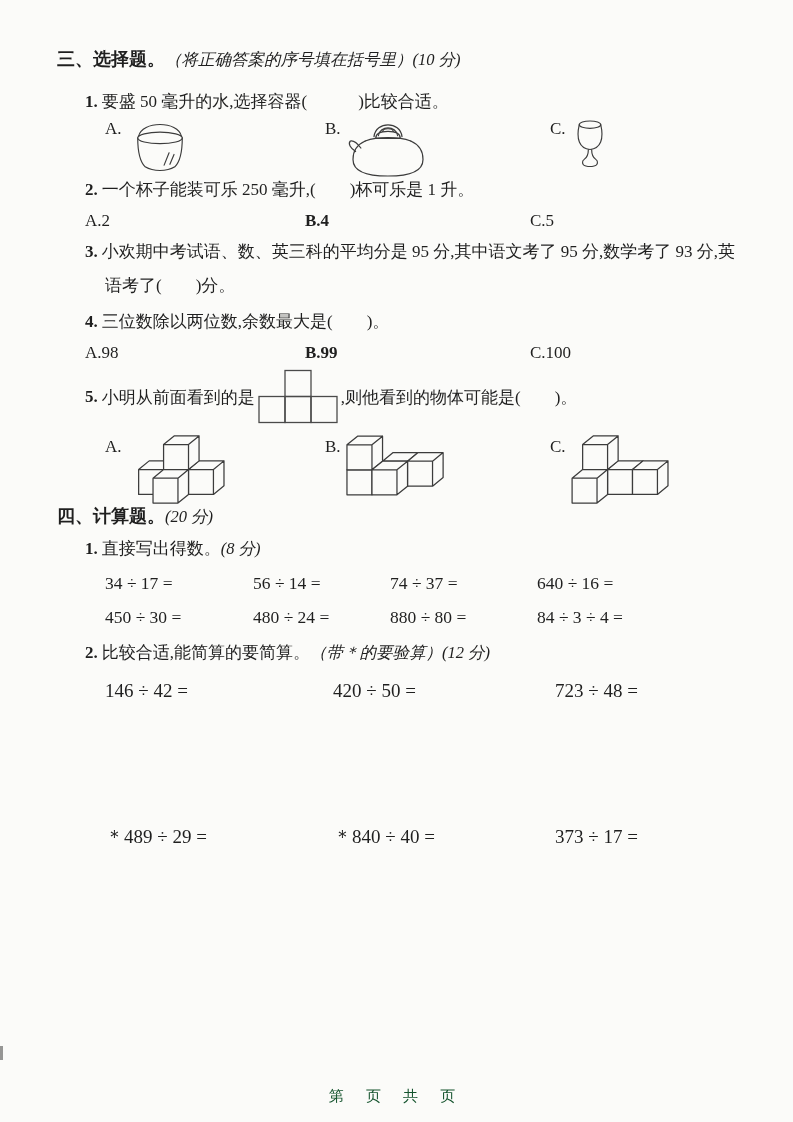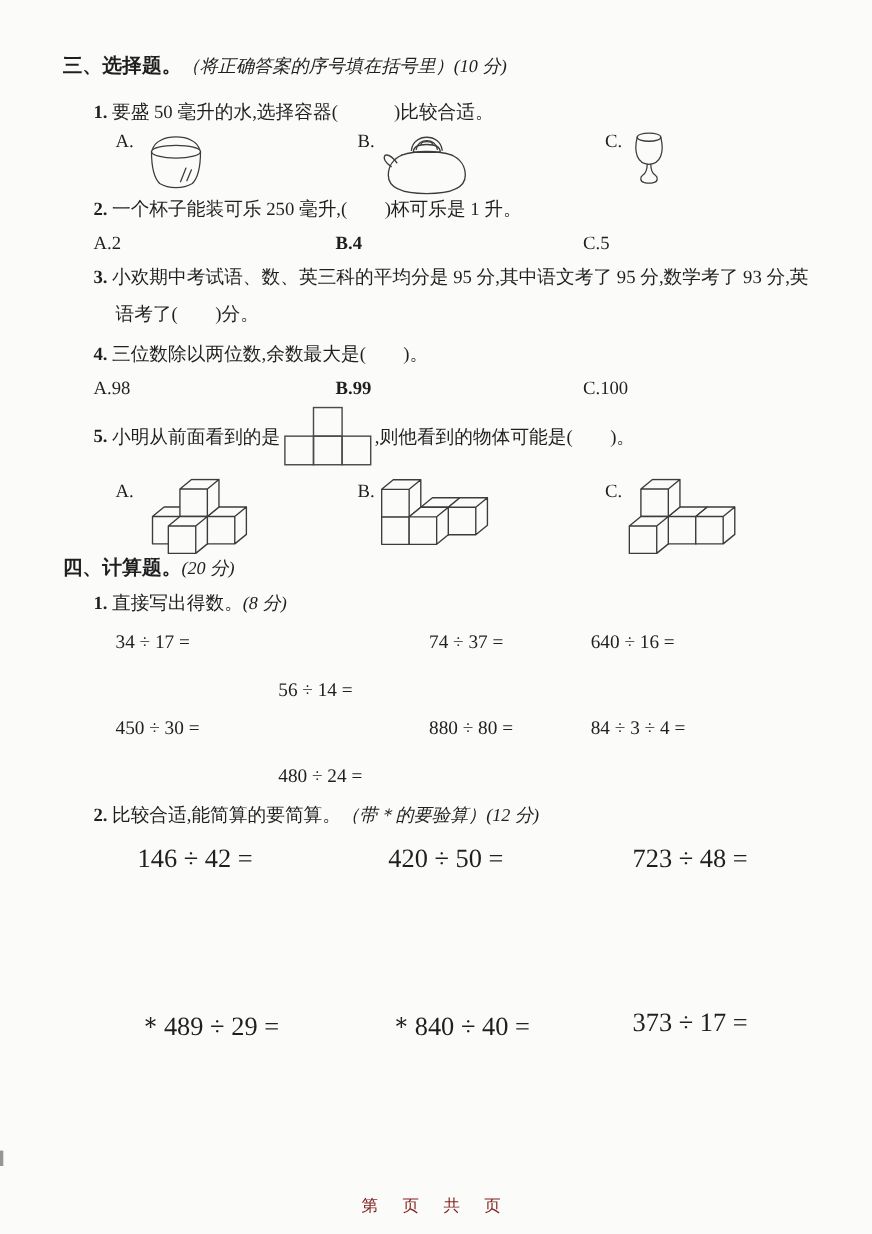--- a/index.html
+++ b/index.html
@@ -33,32 +33,32 @@
   svg { display: block; }
   .draw { stroke: #3c3c3c; stroke-width: 1.4; fill: none; stroke-linecap: round; stroke-linejoin: round; }
   .cube { stroke: #3c3c3c; stroke-width: 1.3; fill: #fbfbf9; stroke-linejoin: round; }
   .sq { stroke: #4a4a4a; stroke-width: 1.3; fill: none; }
 
   .q5-line { display: flex; align-items: center; margin-left: 28px; margin-top: 6px; font-size: 17px; }
   .q5-line svg { margin: 0 2px; }
 
   .calc4 { display: flex; margin-left: 48px; font-size: 17.5px; margin-top: 13px; }
   .calc4 .d1 { width: 148px; }
-  .calc4 .d2 { width: 137px; margin-top: 44px; }
+  .calc4 .d2 { width: 137px; }
   .calc4 .d3 { width: 147px; }
-  .calc3 { display: flex; margin-left: 68px; font-size: 24px; }
+  .calc3 { display: flex; margin-left: 48px; font-size: 19px; align-items: center; }
   .calc3 .e1 { width: 228px; }
   .calc3 .e2 { width: 222px; } .mt8 { }
   .mt10 { margin-top: 10px; } .mt12 { margin-top: 12px; } .mt14 { margin-top: 14px; }
   .mt16 { margin-top: 16px; } .mt20 { margin-top: 20px; }
   .gap-work { margin-top: 122px; }
 
   .footer {
     position: absolute; bottom: 16px; left: 0; width: 100%;
-    text-align: center; font-size: 15px; letter-spacing: 9px; color: #7f1d1d;
+    text-align: center; font-size: 15px; letter-spacing: 9px; color: #14532d;
     font-family: "Liberation Sans", sans-serif;
   }
   .artifact { position: absolute; left: 0; bottom: 62px; width: 3px; height: 14px; background: #6b6b6b; opacity: .7; }
 </style>
 </head>
 <body>
 
 <div class="page">
   <div class="inner">
 

